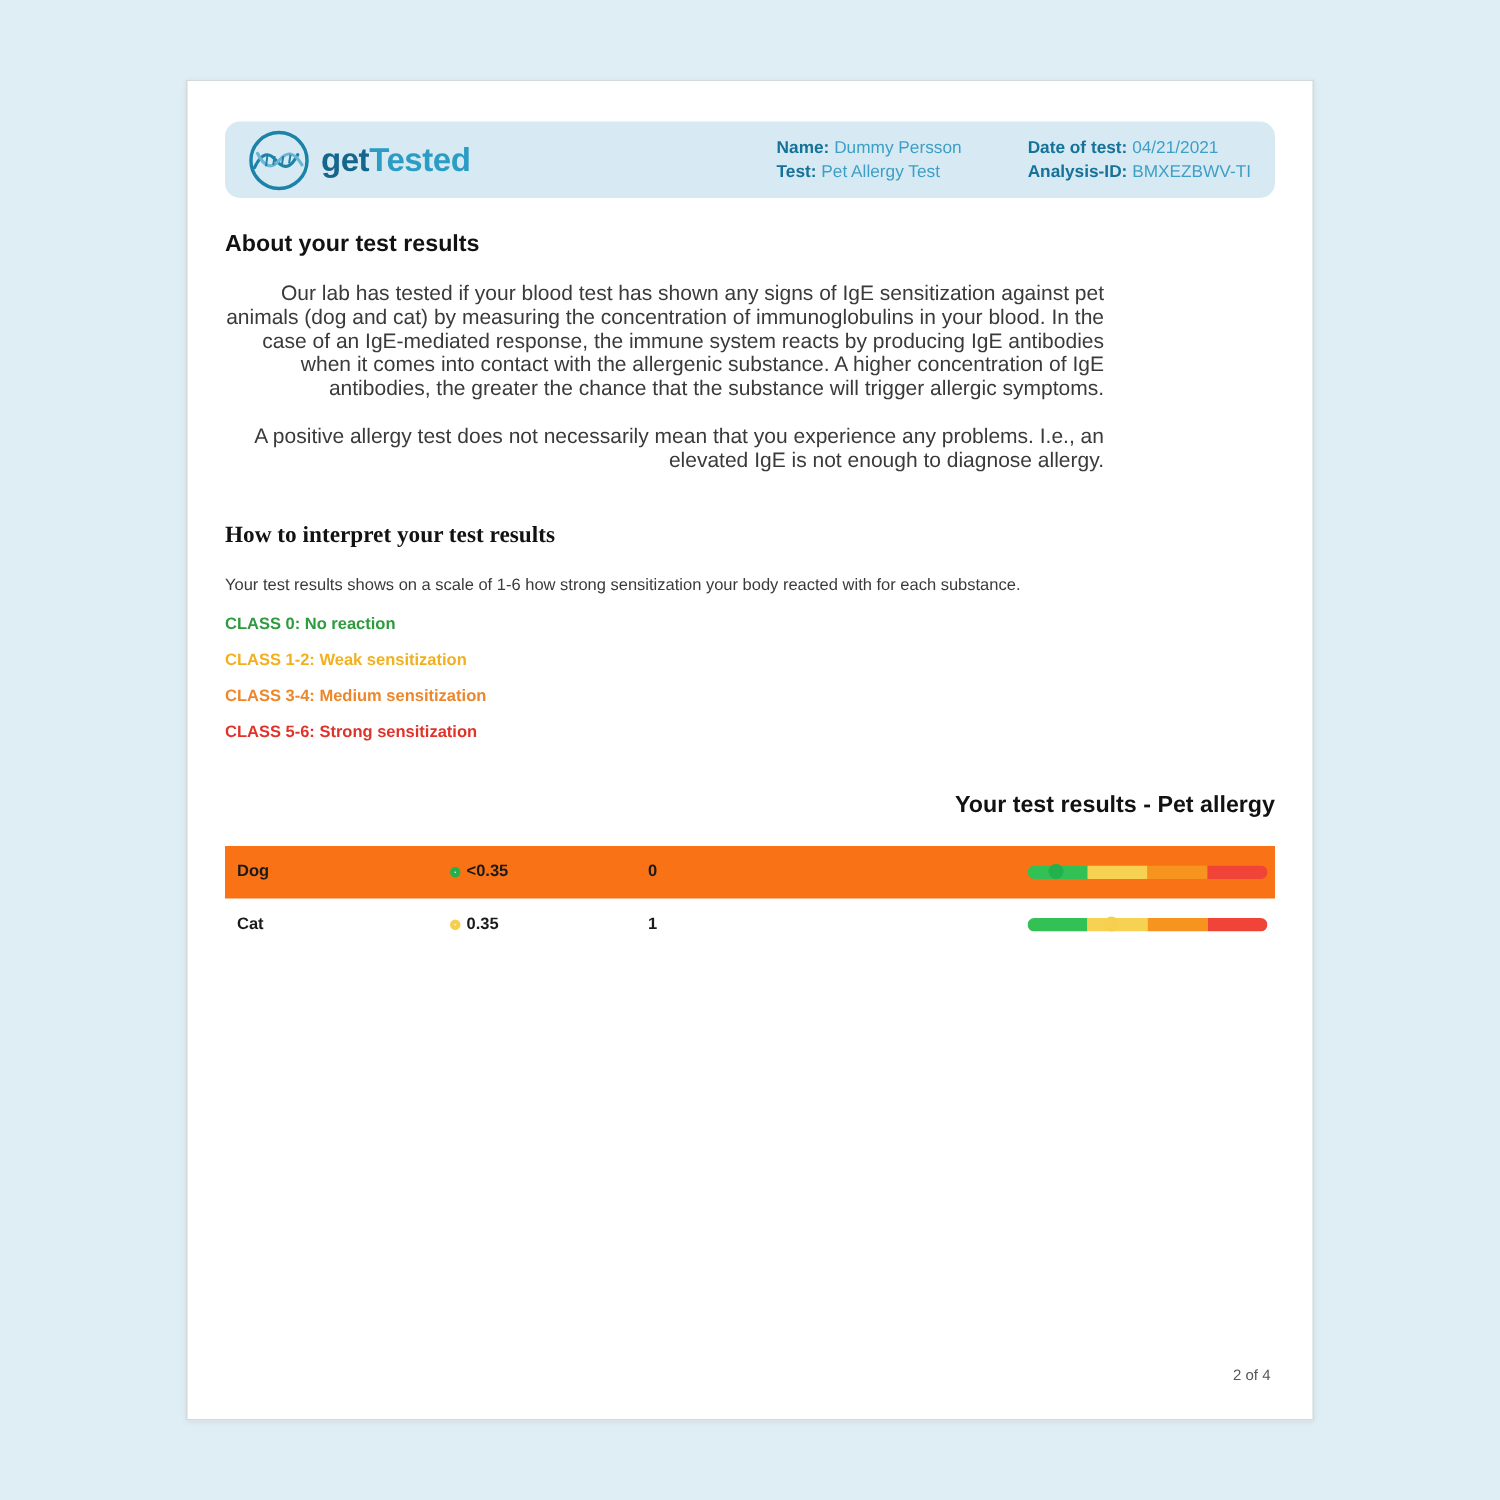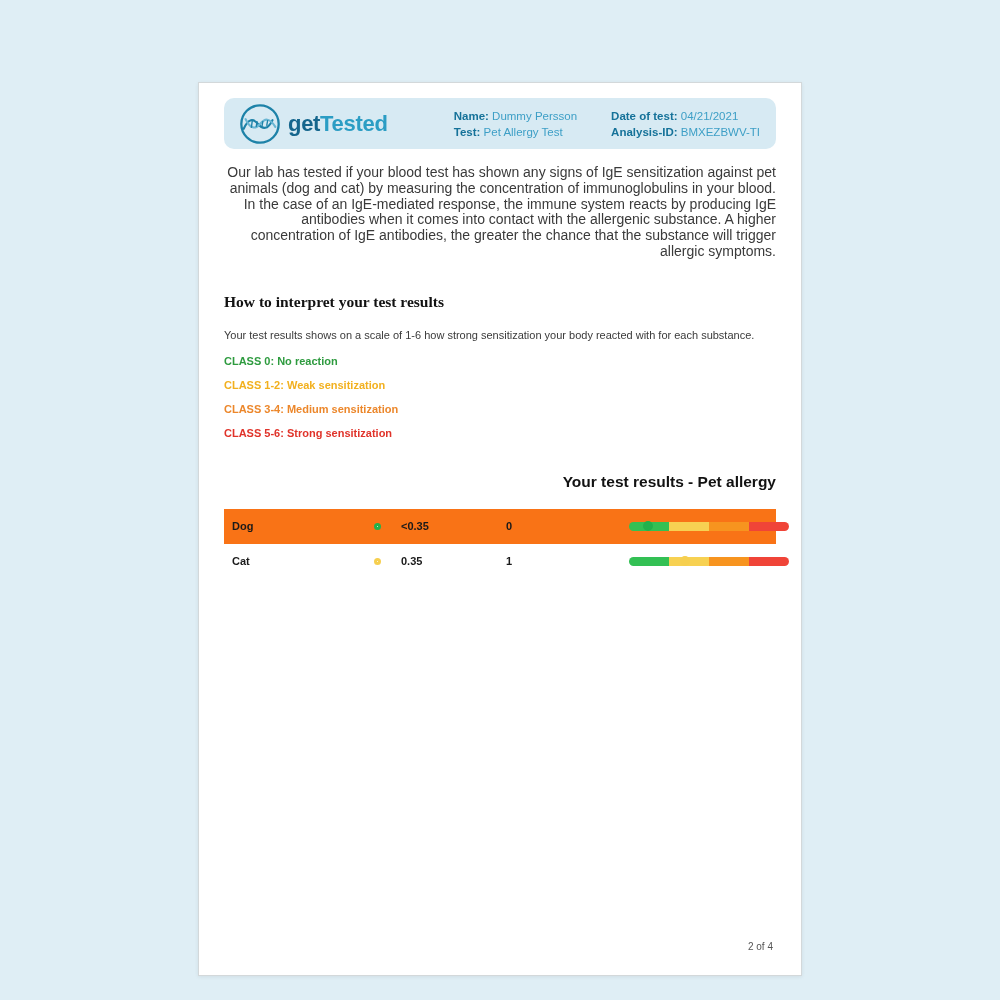--- a/index.html
+++ b/index.html
@@ -3,43 +3,43 @@
 <meta charset="utf-8">
 <style>
   * { margin:0; padding:0; box-sizing:border-box; }
   html,body { width:1000px; height:1000px; }
   body {
     background:#dfeef5;
     font-family:"Liberation Sans", sans-serif;
     -webkit-font-smoothing:antialiased;
   }
   .page {
-    width:604px; height:894px;
-    margin:82px auto 0 auto;
+    width:752px; height:894px;
+    margin:53px auto 0 auto;
     background:#ffffff;
     border:1px solid #d3d8da;
     box-shadow:0 1px 4px rgba(0,0,0,0.07);
     display:flex; flex-direction:column;
-    padding:15px 25px 20px 25px;
+    padding:27px 25px 20px 25px;
   }
   
   .header-bar {
     background:#d7eaf3;
     border-radius:10px;
     height:51px;
     display:flex; align-items:center;
     padding:0 14px 0 13px;
     flex-shrink:0;
   }
   .logo { display:flex; align-items:center; gap:5px; }
   .logo svg { display:block; }
   .logo-text { font-size:22px; font-weight:700; letter-spacing:-0.3px; }
   .logo-get { color:#15668d; }
   .logo-tested { color:#2b9dc4; }
-  .hdr-info { margin-left:auto; display:flex; gap:34px; padding-right:2px;justify-content:space-between; }
+  .hdr-info { margin-left:auto; display:flex; gap:44px; padding-right:2px;justify-content:space-between; }
   .hdr-col { display:flex; flex-direction:column; justify-content:center; }
   .hdr-line { font-size:11.5px; line-height:16px; color:#3d9fc6; white-space:nowrap; }
   .hdr-line b { color:#157299; font-weight:700; }
   
   .section-title { font-size:15.5px; font-weight:700; color:#121212; }
   .t-about   { margin-top:22px; }
   .t-interpret { margin-top:33px;font-family:Liberation Serif, serif; }
   .t-results { margin-top:34px;text-align:right; }
   .para {
     font-size:14px; line-height:15.8px; color:#3a3a3a;
@@ -56,21 +56,21 @@
   }
   .tbl-head {
     font-size:10.5px; color:#4a4a4a;
     padding:4px 0 7px 4px;
     border-bottom:1px solid #c4c4c4;
   }
   .tbl-head .col-scale { text-align:center; padding-right:5px; }
   .tbl-row { height:35px; padding-left:4px; }
   .row-striped { background:#f97316; }
   .cell-name { font-size:11px; font-weight:700; color:#1a1a1a; padding-left:4px; }
-  .cell-value { display:flex; align-items:center; gap:20px; font-size:11px; font-weight:700; color:#1a1a1a; }
+  .cell-value { display:flex; align-items:center; gap:4px; font-size:11px; font-weight:700; color:#1a1a1a; }
   .ring-icon {
     width:7px; height:7px; border-radius:50%;
     background:#fff; border:3px solid #999; flex-shrink:0;
   }
   .cell-class { font-size:11px; font-weight:700; color:#1a1a1a; padding-left:2px; }
   .cell-scale { display:flex; justify-content:flex-end; padding-right:5px; }
   .scale-wrap { position:relative; width:160px; height:9px; }
   .scale-track {
     width:160px; height:9px; border-radius:5px; overflow:hidden;
     display:flex;
@@ -112,21 +112,23 @@
         <div class="hdr-line"><b>Name:</b> <span>Dummy Persson</span></div>
         <div class="hdr-line"><b>Test:</b> <span>Pet Allergy Test</span></div>
       </div>
       <div class="hdr-col">
         <div class="hdr-line"><b>Date of test:</b> <span>04/21/2021</span></div>
         <div class="hdr-line"><b>Analysis-ID:</b> <span>BMXEZBWV-TI</span></div>
       </div>
     </div>
   </div>
 
+  <h2 class="section-title t-about">About your test results</h2>
   <p class="para">Our lab has tested if your blood test has shown any signs of IgE sensitization against pet animals (dog and cat) by measuring the concentration of immunoglobulins in your blood. In the case of an IgE-mediated response, the immune system reacts by producing IgE antibodies when it comes into contact with the allergenic substance. A higher concentration of IgE antibodies, the greater the chance that the substance will trigger allergic symptoms.</p>
+  <p class="para">A positive allergy test does not necessarily mean that you experience any problems. I.e., an elevated IgE is not enough to diagnose allergy.</p>
 
   <h2 class="section-title t-interpret">How to interpret your test results</h2>
   <p class="interpret-intro">Your test results shows on a scale of 1-6 how strong sensitization your body reacted with for each substance.</p>
   <div class="class-line" style="color: rgb(46, 155, 63);">CLASS 0: No reaction</div>
   <div class="class-line" style="color: rgb(242, 176, 30);">CLASS 1-2: Weak sensitization</div>
   <div class="class-line" style="color: rgb(236, 135, 43);">CLASS 3-4: Medium sensitization</div>
   <div class="class-line" style="color: rgb(224, 51, 42);">CLASS 5-6: Strong sensitization</div>
 
   <h2 class="section-title t-results">Your test results - Pet allergy</h2>
 

